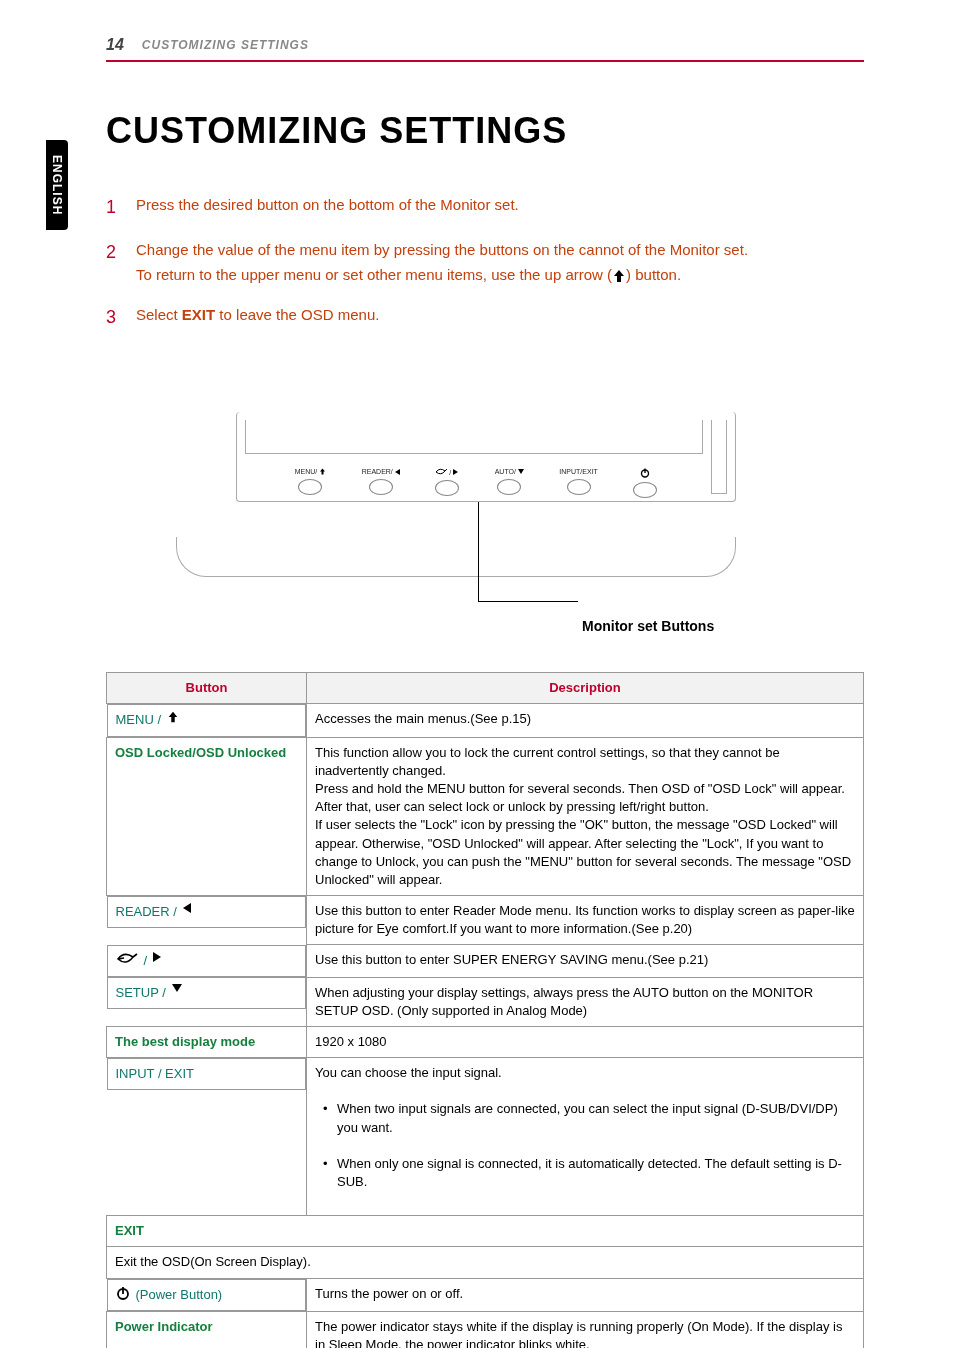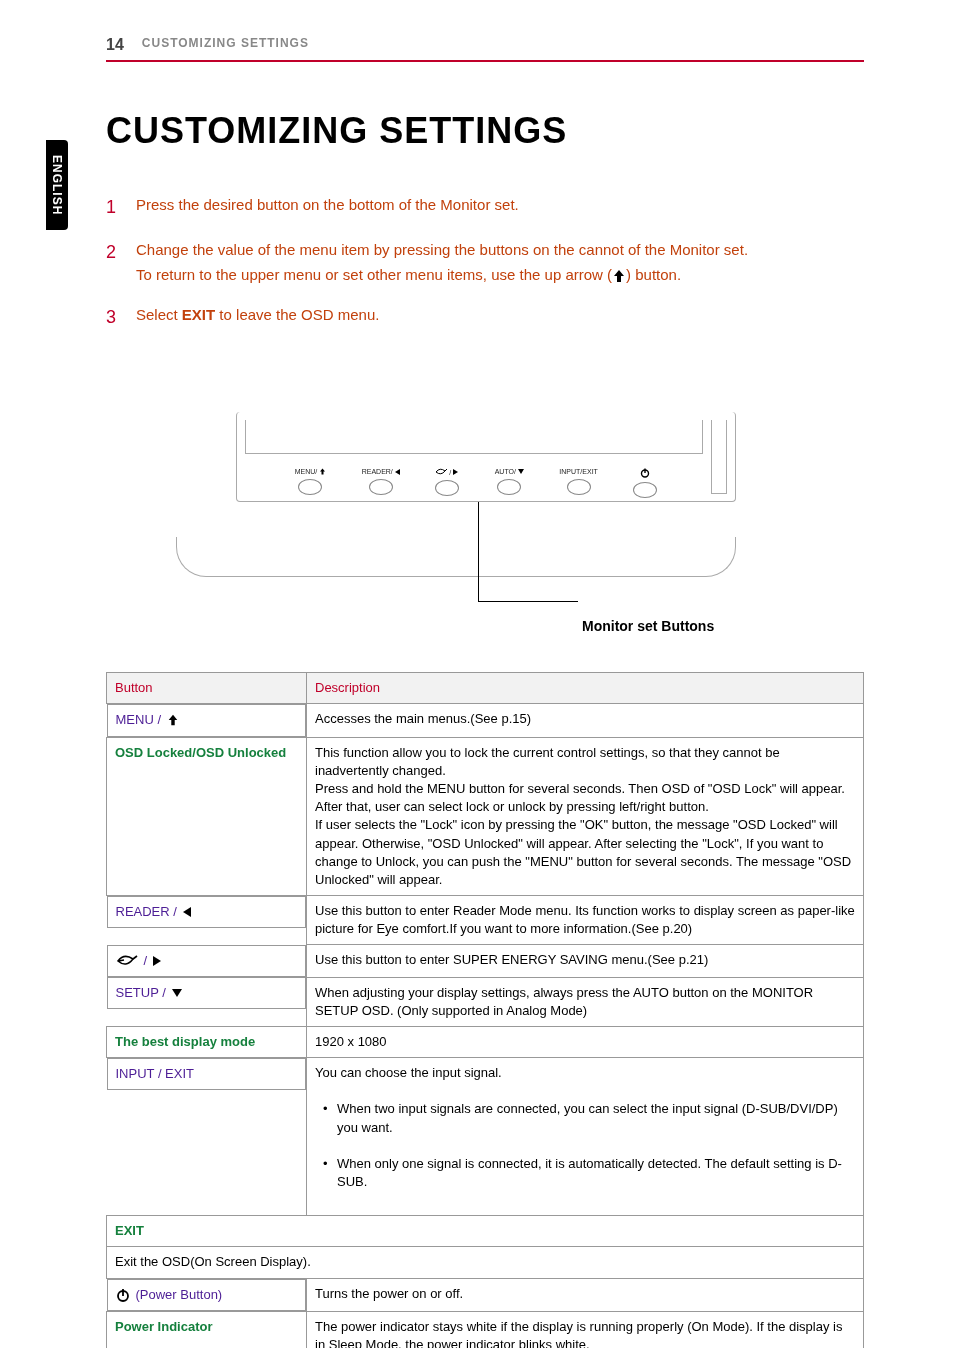--- a/index.html
+++ b/index.html
@@ -12,22 +12,23 @@
       color: #000;
     }
     .header {
       position: absolute;
       top: 36px;
       left: 106px;
       right: 90px;
       border-bottom: 2px solid #c0002a;
       padding-bottom: 6px;
       display: flex;
-      align-items: flex-start;
+      align-items: center;
       gap: 18px;
+      font-style: italic;
     }
     .page-num {
       font-size: 16px;
       font-weight: 700;
       color: #444;
     }
     .header-title {
       font-size: 12px;
       font-weight: 700;
       letter-spacing: 1px;
@@ -186,30 +187,30 @@
     }
     table.desc-table td, table.desc-table th {
       border: 1px solid #999;
       padding: 6px 8px;
       vertical-align: top;
       text-align: left;
     }
     table.desc-table th {
       background: #f2f2f2;
       color: #c0002a;
-      font-weight: 400;
-      text-align: left;
+      font-weight: 700;
+      text-align: center;
     }
     .subhead {
       color: #15803d;
       font-weight: 700;
     }
     .col-btn { width: 200px; }
     .col-sub { width: 170px; }
-    .btn-name { font-size: 13px; color: #4c1d95; font-weight: 400; display: flex; align-items: center; gap: 6px; }
+    .btn-name { font-size: 13px; color: #0f766e; font-weight: 400; display: flex; gap: 6px; }
     ul.bullets { list-style: none; padding-left: 8px; }
     ul.bullets li { position: relative; padding-left: 14px; margin: 18px 0; }
     ul.bullets li::before {
       content: "•"; position: absolute; left: 0; top: 0;
     }
     .tri-left { display: inline-block; width: 0; height: 0; border-top: 5px solid transparent; border-bottom: 5px solid transparent; border-right: 8px solid #000; }
     .tri-right { display: inline-block; width: 0; height: 0; border-top: 5px solid transparent; border-bottom: 5px solid transparent; border-left: 8px solid #000; }
     .tri-down { display: inline-block; width: 0; height: 0; border-left: 5px solid transparent; border-right: 5px solid transparent; border-top: 8px solid #000; }
   </style>
 </head>

